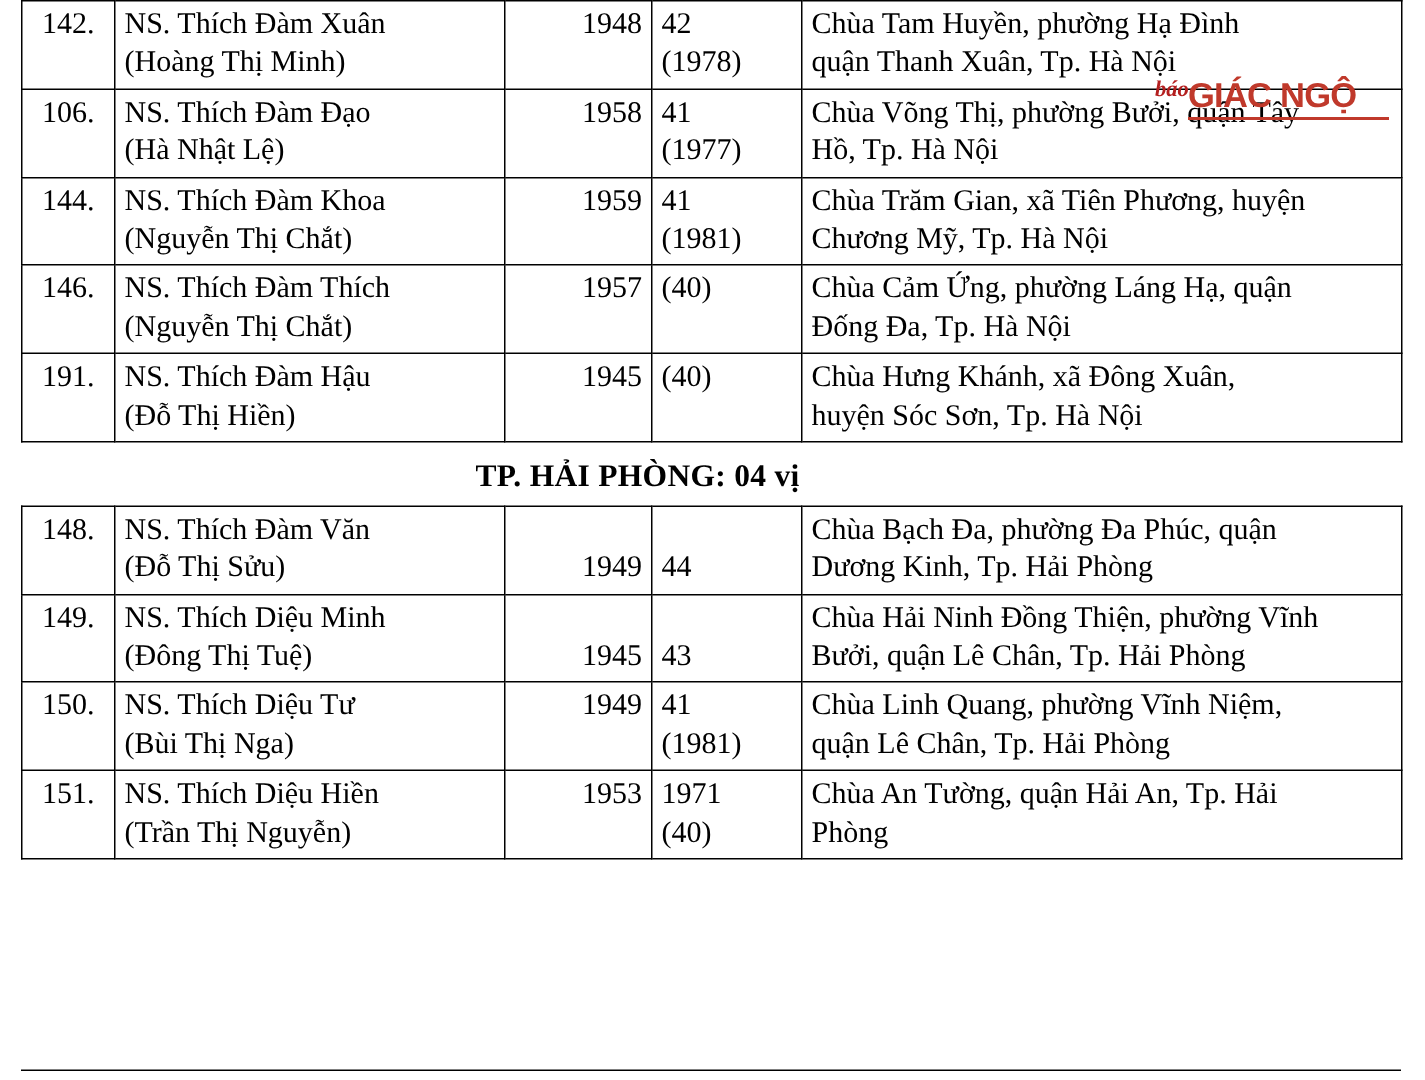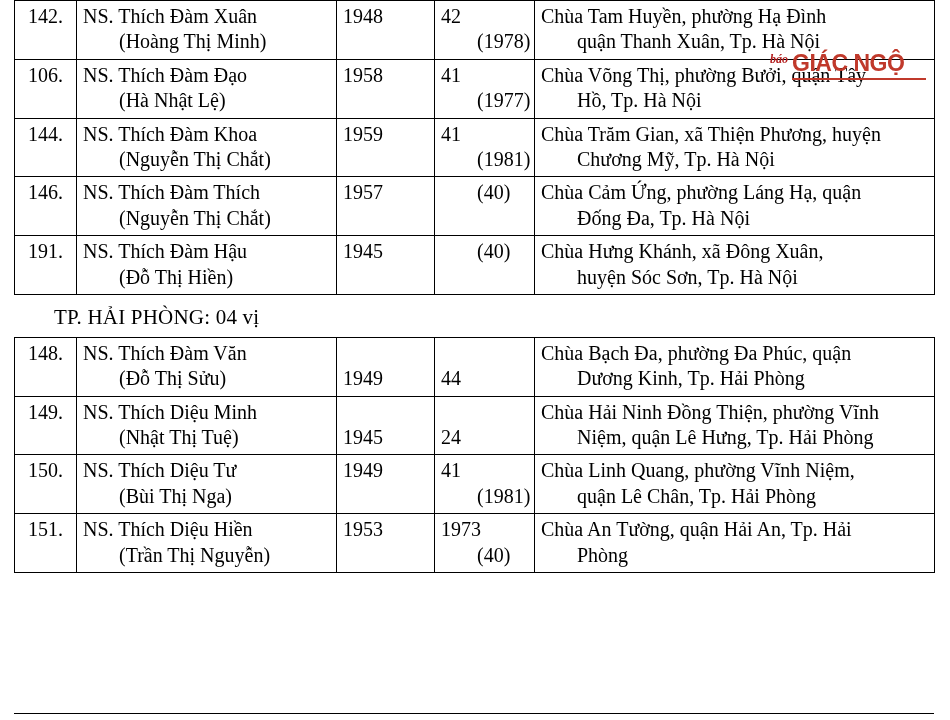--- a/index.html
+++ b/index.html
@@ -41,46 +41,47 @@
   col.c-addr   { width: 400px; }
 
   .cell-num {
     text-align: center;
     white-space: nowrap;
   }
   .cell-age {
     text-align: left;
   }
   .cell-year {
-    text-align: left;
-  }
-  .name-line2, .addr-line2, .age-line2 { display: block; margin-left: 36px; }
+    text-align: right;
+  }
+  .name-line2, .addr-line2, .age-line2 { display: block; }
   .section-title {
-    font-weight: normal;
+    font-weight: bold;
     font-size: 21px;
     padding: 10px 0 7px 40px;
     letter-spacing: 0.2px;
+    text-align: center;
   }
 
   
   .watermark {
     position: absolute;
     top: 50px;
     left: 770px;
     width: 160px;
     height: 34px;
     pointer-events: none;
     user-select: none;
   }
   .wm-bao {
     position: absolute;
     left: 0;
     top: 2px;
     font-family: "Liberation Serif", serif;
-    font-size: 12px;
+    font-size: 15px;
     color: #b41f1f;
     font-weight: bold;
     font-style: italic;
   }
   .wm-main {
     position: absolute;
     left: 22px;
     top: 0px;
     font-family: "Liberation Sans", sans-serif;
     font-size: 23px;
@@ -156,21 +157,21 @@
         <td>
           <span>NS. Thích Đàm Khoa</span>
           <span class="name-line2">(Nguyễn Thị Chắt)</span>
         </td>
         <td class="cell-year">1959</td>
         <td class="cell-age">
           <span>41</span>
           <span class="age-line2">(1981)</span>
         </td>
         <td>
-          <span>Chùa Trăm Gian, xã Thiện Phương, huyện</span>
+          <span>Chùa Trăm Gian, xã Tiên Phương, huyện</span>
           <span class="addr-line2">Chương Mỹ, Tp. Hà Nội</span>
         </td>
       </tr>
       <tr>
         <td class="cell-num">146.</td>
         <td>
           <span>NS. Thích Đàm Thích</span>
           <span class="name-line2">(Nguyễn Thị Chắt)</span>
         </td>
         <td class="cell-year">1957</td>
@@ -223,27 +224,27 @@
         <td class="cell-age"><br><span>44</span></td>
         <td>
           <span>Chùa Bạch Đa, phường Đa Phúc, quận</span>
           <span class="addr-line2">Dương Kinh, Tp. Hải Phòng</span>
         </td>
       </tr>
       <tr>
         <td class="cell-num">149.</td>
         <td>
           <span>NS. Thích Diệu Minh</span>
-          <span class="name-line2">(Nhật Thị Tuệ)</span>
+          <span class="name-line2">(Đông Thị Tuệ)</span>
         </td>
         <td class="cell-year"><br><span>1945</span></td>
-        <td class="cell-age"><br><span>24</span></td>
+        <td class="cell-age"><br><span>43</span></td>
         <td>
           <span>Chùa Hải Ninh Đồng Thiện, phường Vĩnh</span>
-          <span class="addr-line2">Niệm, quận Lê Hưng, Tp. Hải Phòng</span>
+          <span class="addr-line2">Bưởi, quận Lê Chân, Tp. Hải Phòng</span>
         </td>
       </tr>
       <tr>
         <td class="cell-num">150.</td>
         <td>
           <span>NS. Thích Diệu Tư</span>
           <span class="name-line2">(Bùi Thị Nga)</span>
         </td>
         <td class="cell-year">1949</td>
         <td class="cell-age">
@@ -256,21 +257,21 @@
         </td>
       </tr>
       <tr>
         <td class="cell-num">151.</td>
         <td>
           <span>NS. Thích Diệu Hiền</span>
           <span class="name-line2">(Trần Thị Nguyễn)</span>
         </td>
         <td class="cell-year">1953</td>
         <td class="cell-age">
-          <span>1973</span>
+          <span>1971</span>
           <span class="age-line2">(40)</span>
         </td>
         <td>
           <span>Chùa An Tường, quận Hải An, Tp. Hải</span>
           <span class="addr-line2">Phòng</span>
         </td>
       </tr>
     </tbody>
   </table>
 

